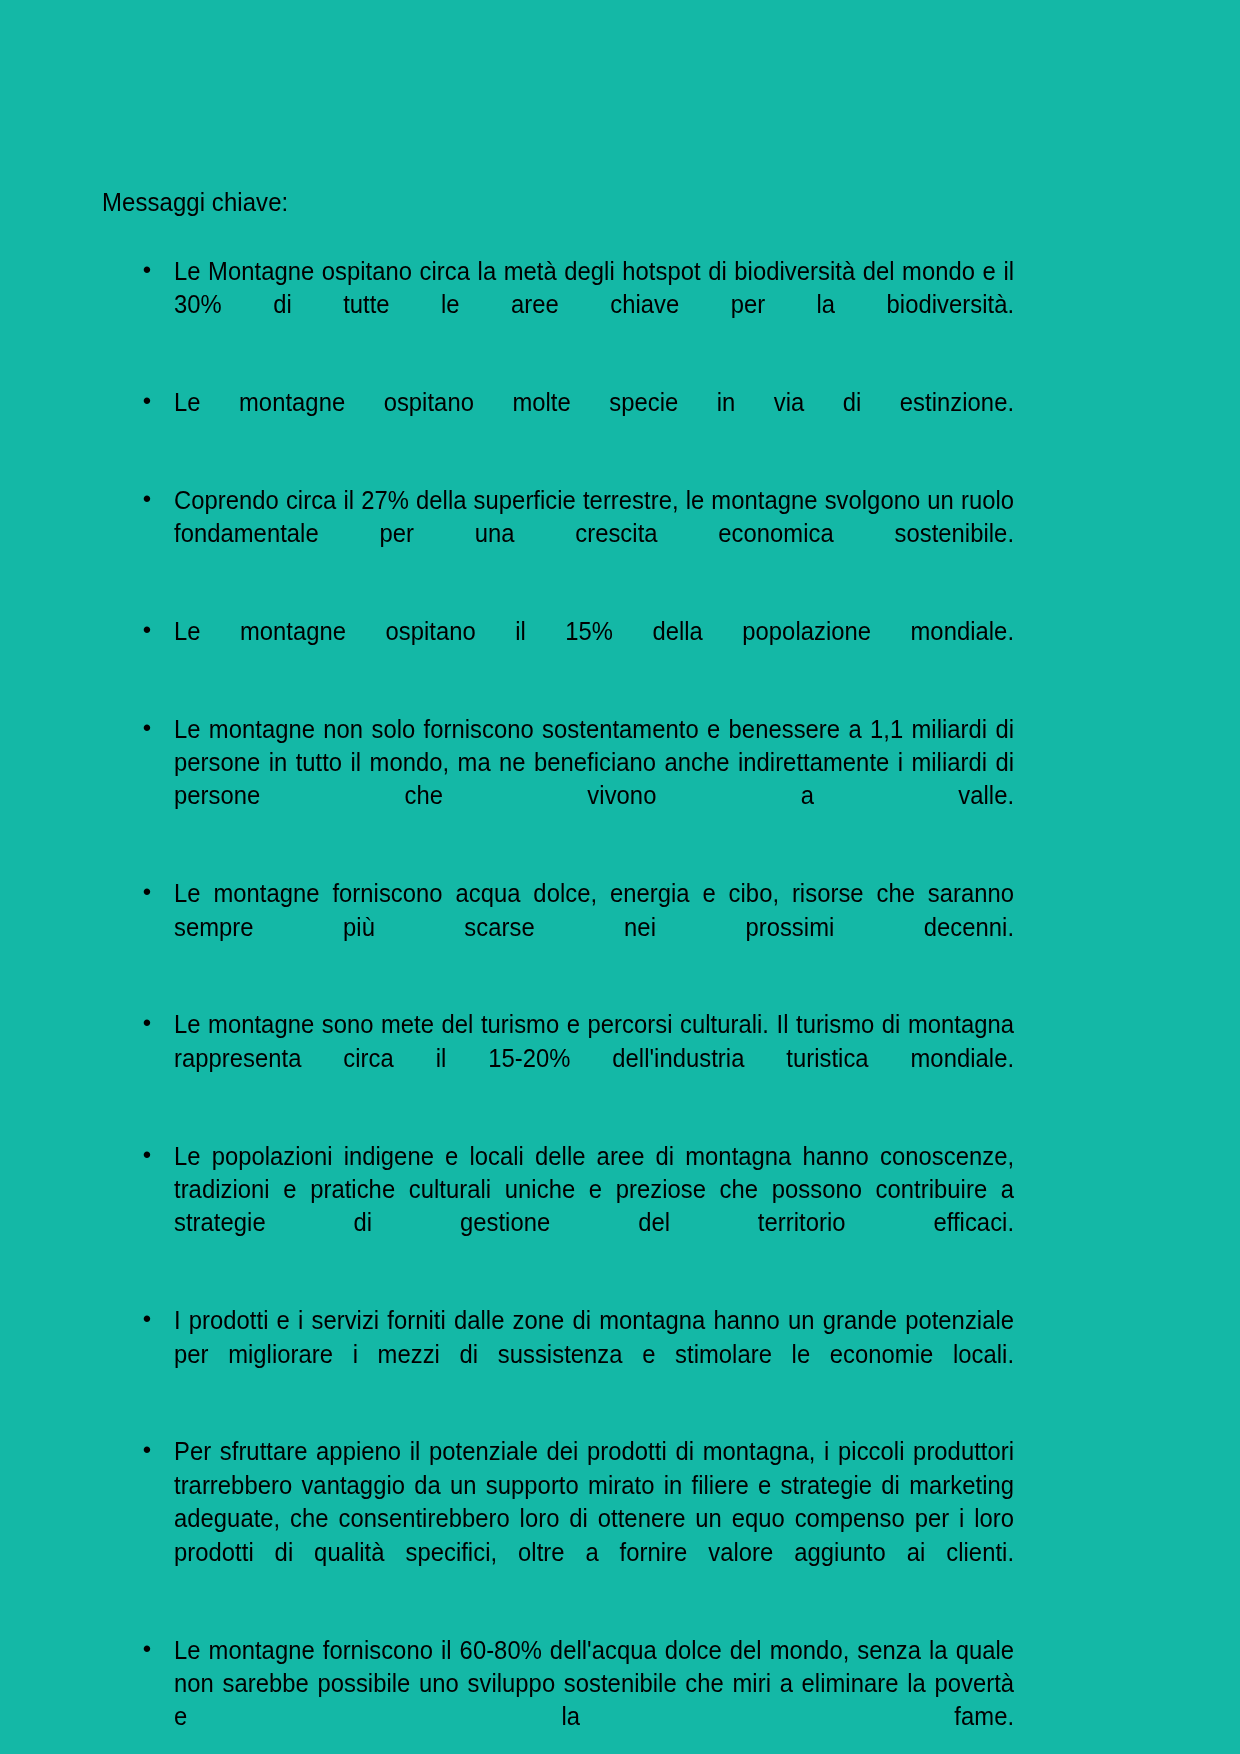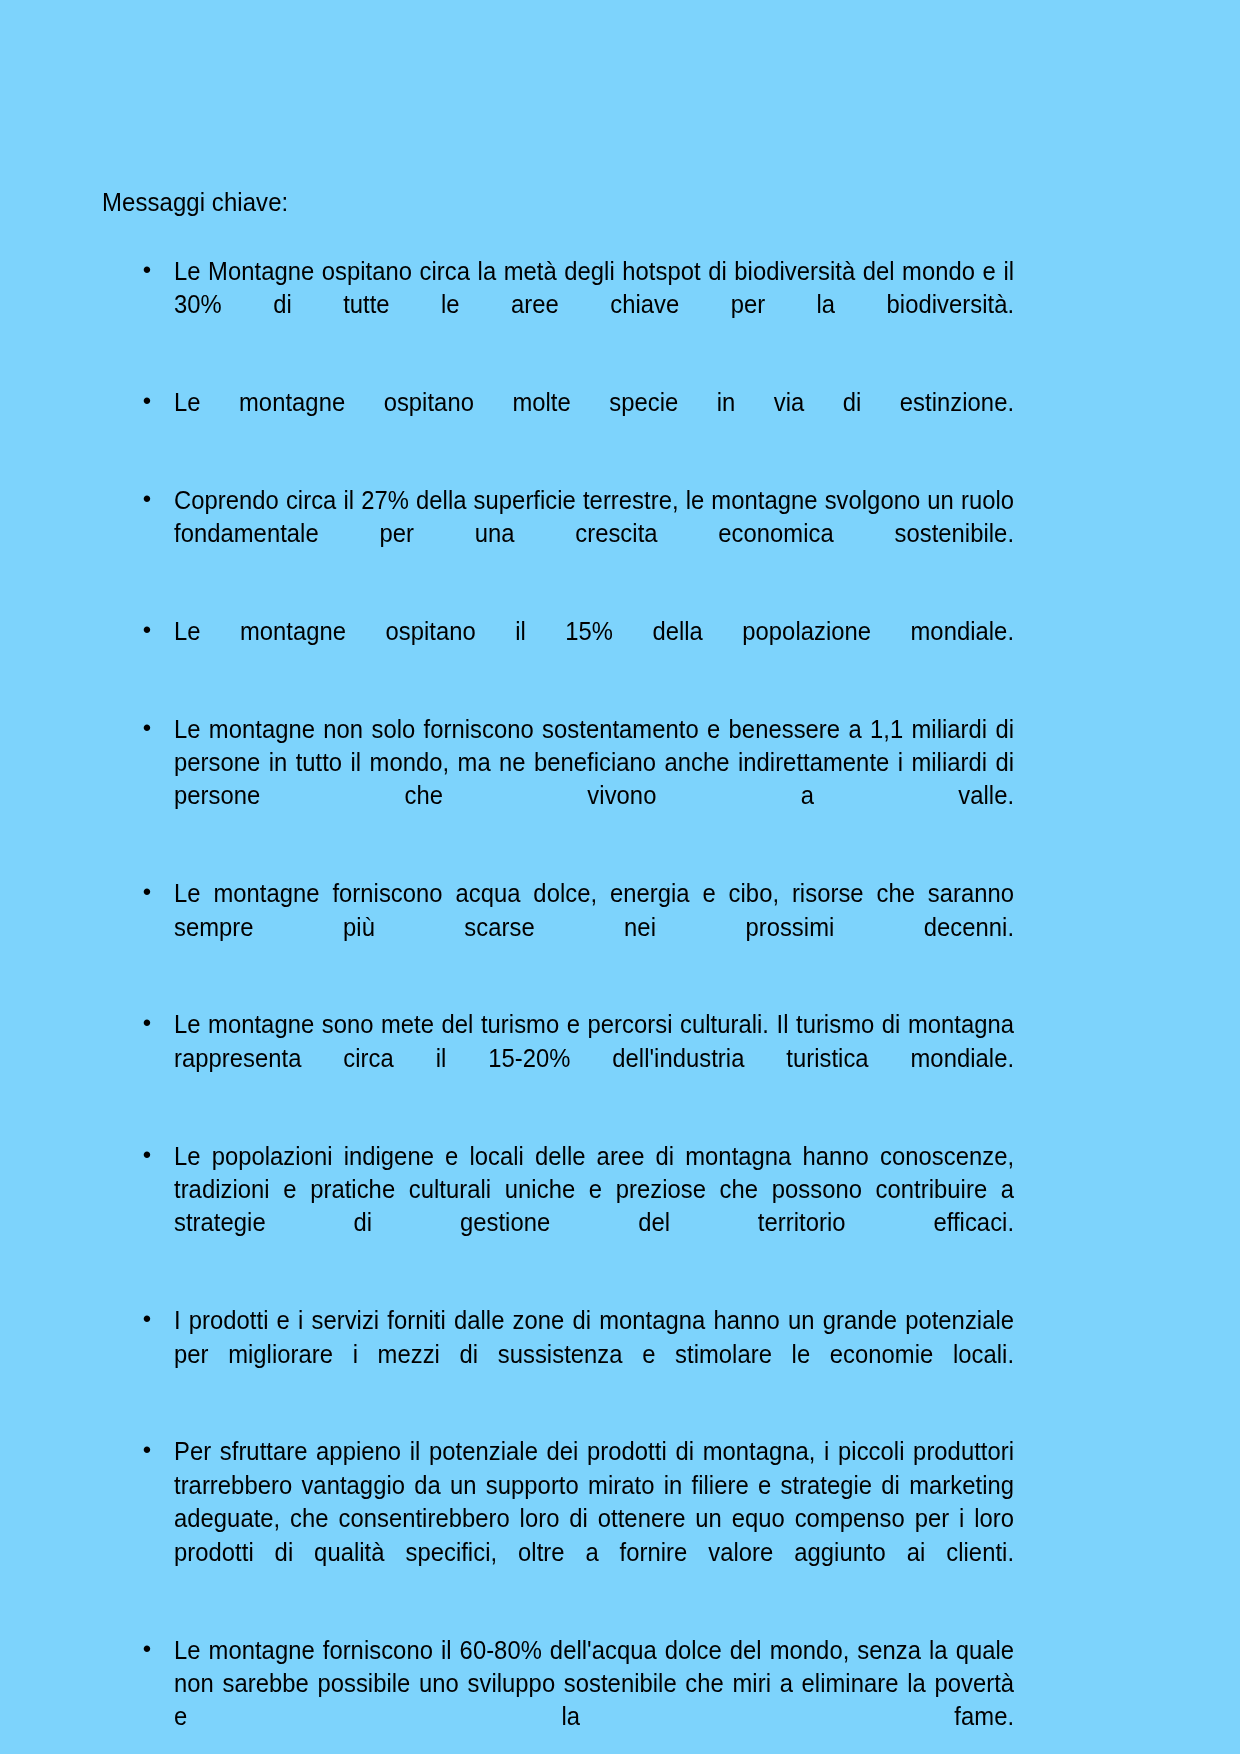--- a/index.html
+++ b/index.html
@@ -9,21 +9,21 @@
   }
   body {
     font-family: "Liberation Sans Narrow", "Liberation Sans", "DejaVu Sans", sans-serif;
     color: #000000;
     -webkit-font-smoothing: antialiased;
   }
   .page {
     position: relative;
     width: 1240px;
     height: 1754px;
-    background: #7dd3fc;
+    background: #14b8a6;
     overflow: hidden;
     box-sizing: border-box;
   }
   .content {
     position: absolute;
     left: 102px;
     top: 186px;
     width: 912px;
   }
   .heading {

